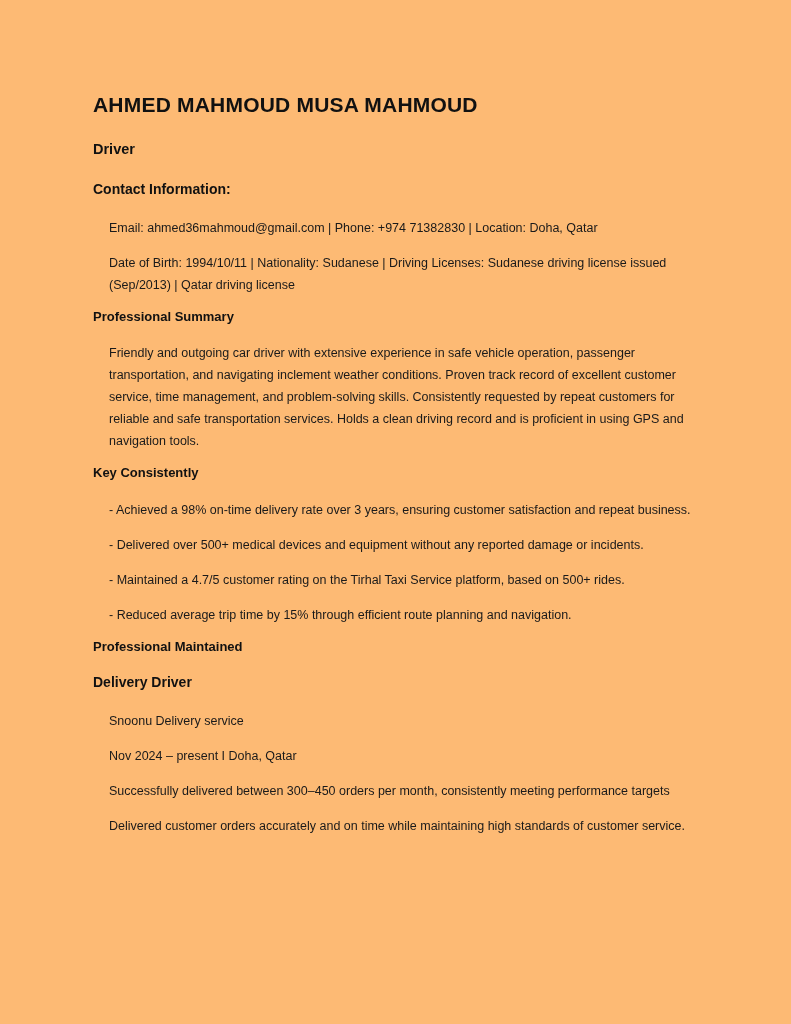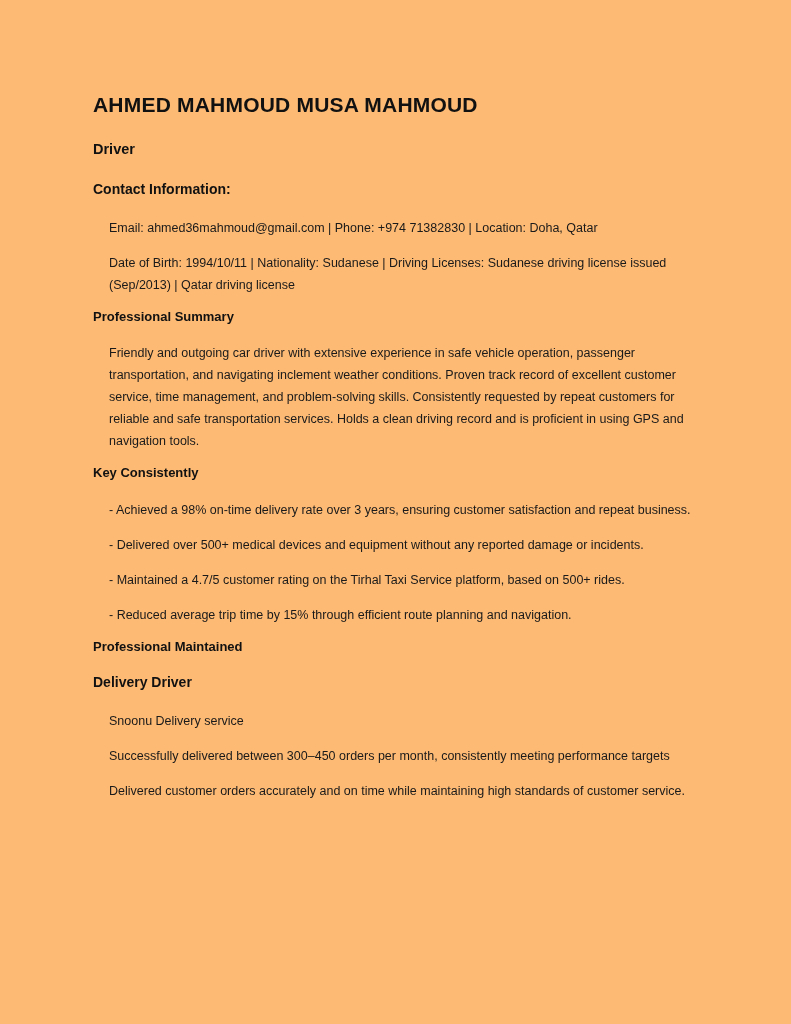--- a/index.html
+++ b/index.html
@@ -83,18 +83,19 @@
   <p class="body-text">- Maintained a 4.7/5 customer rating on the Tirhal Taxi Service platform, based on 500+ rides.</p>
 
   <p class="body-text">- Reduced average trip time by 15% through efficient route planning and navigation.</p>
 
   <h2 class="section-heading">Professional Maintained</h2>
 
   <div class="sub-heading">Delivery Driver</div>
 
   <p class="body-text">Snoonu Delivery service</p>
 
+  <p class="body-text">Nov 2024 – present I Doha, Qatar</p>
 
   <p class="body-text">Successfully delivered between 300–450 orders per month, consistently meeting performance targets</p>
 
   <p class="body-text">Delivered customer orders accurately and on time while maintaining high standards of customer service.</p>
 
 </div>
 
 </body></html>

